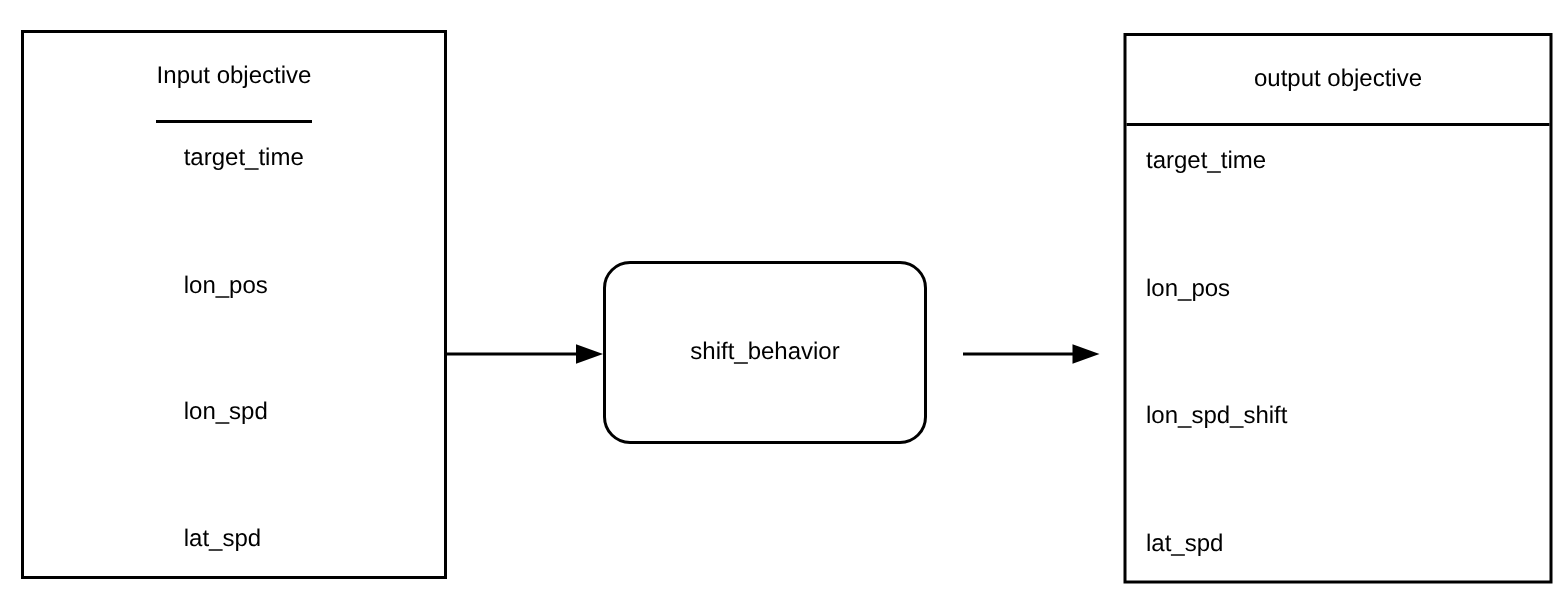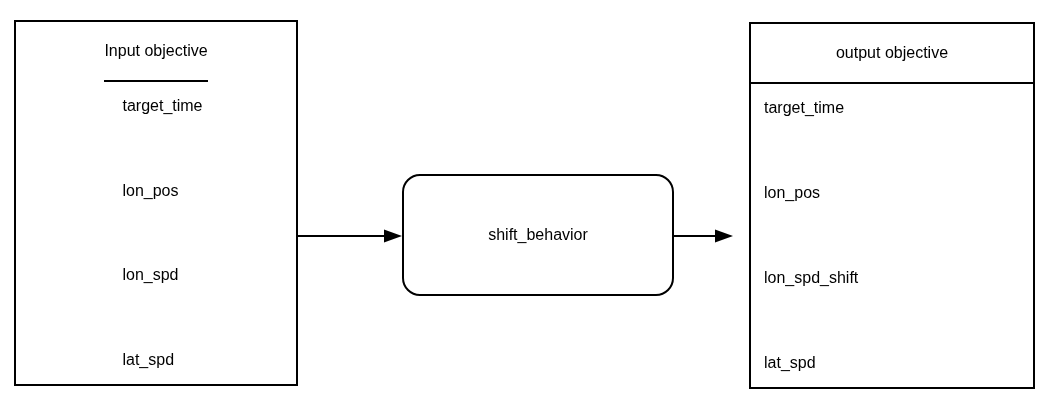--- a/index.html
+++ b/index.html
@@ -56,21 +56,21 @@
     align-items: center;
     padding-left: 13px;
     font-size: 16px;
     white-space: nowrap;
   }
   .process-box {
     position: absolute;
     box-sizing: border-box;
     left: 402px;
     top: 174px;
-    width: 272px;
+    width: 216px;
     height: 122px;
     border: 2px solid #000000;
     border-radius: 18px;
     background: #ffffff;
     display: flex;
     align-items: center;
     justify-content: center;
     font-size: 16px;
     color: #000000;
   }

